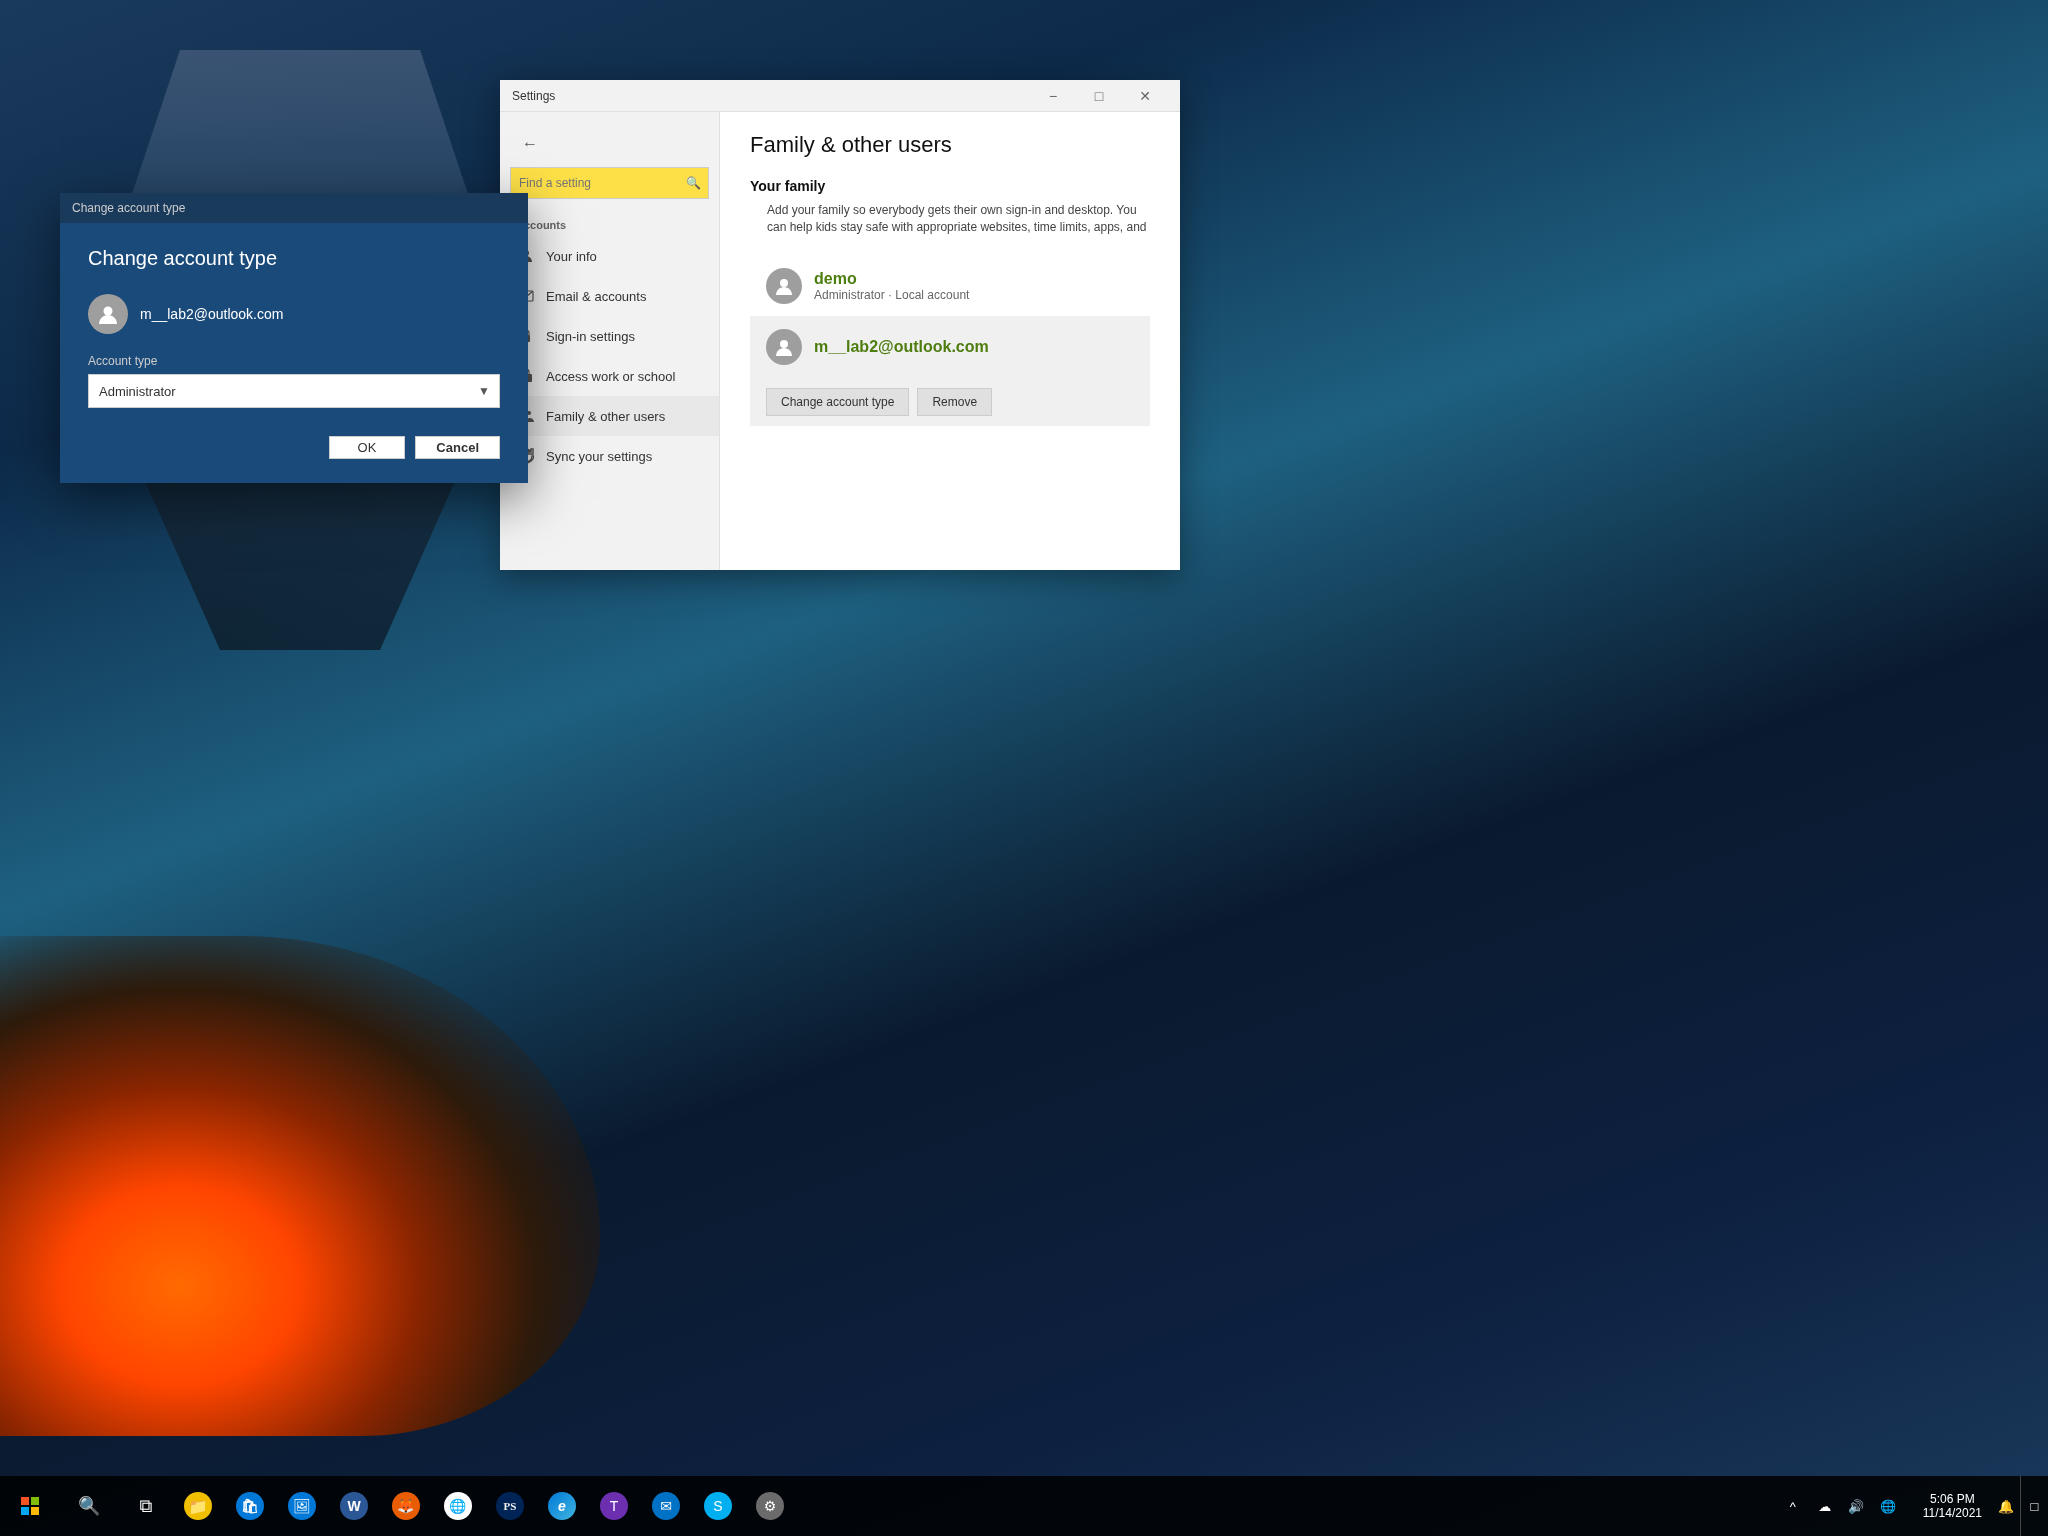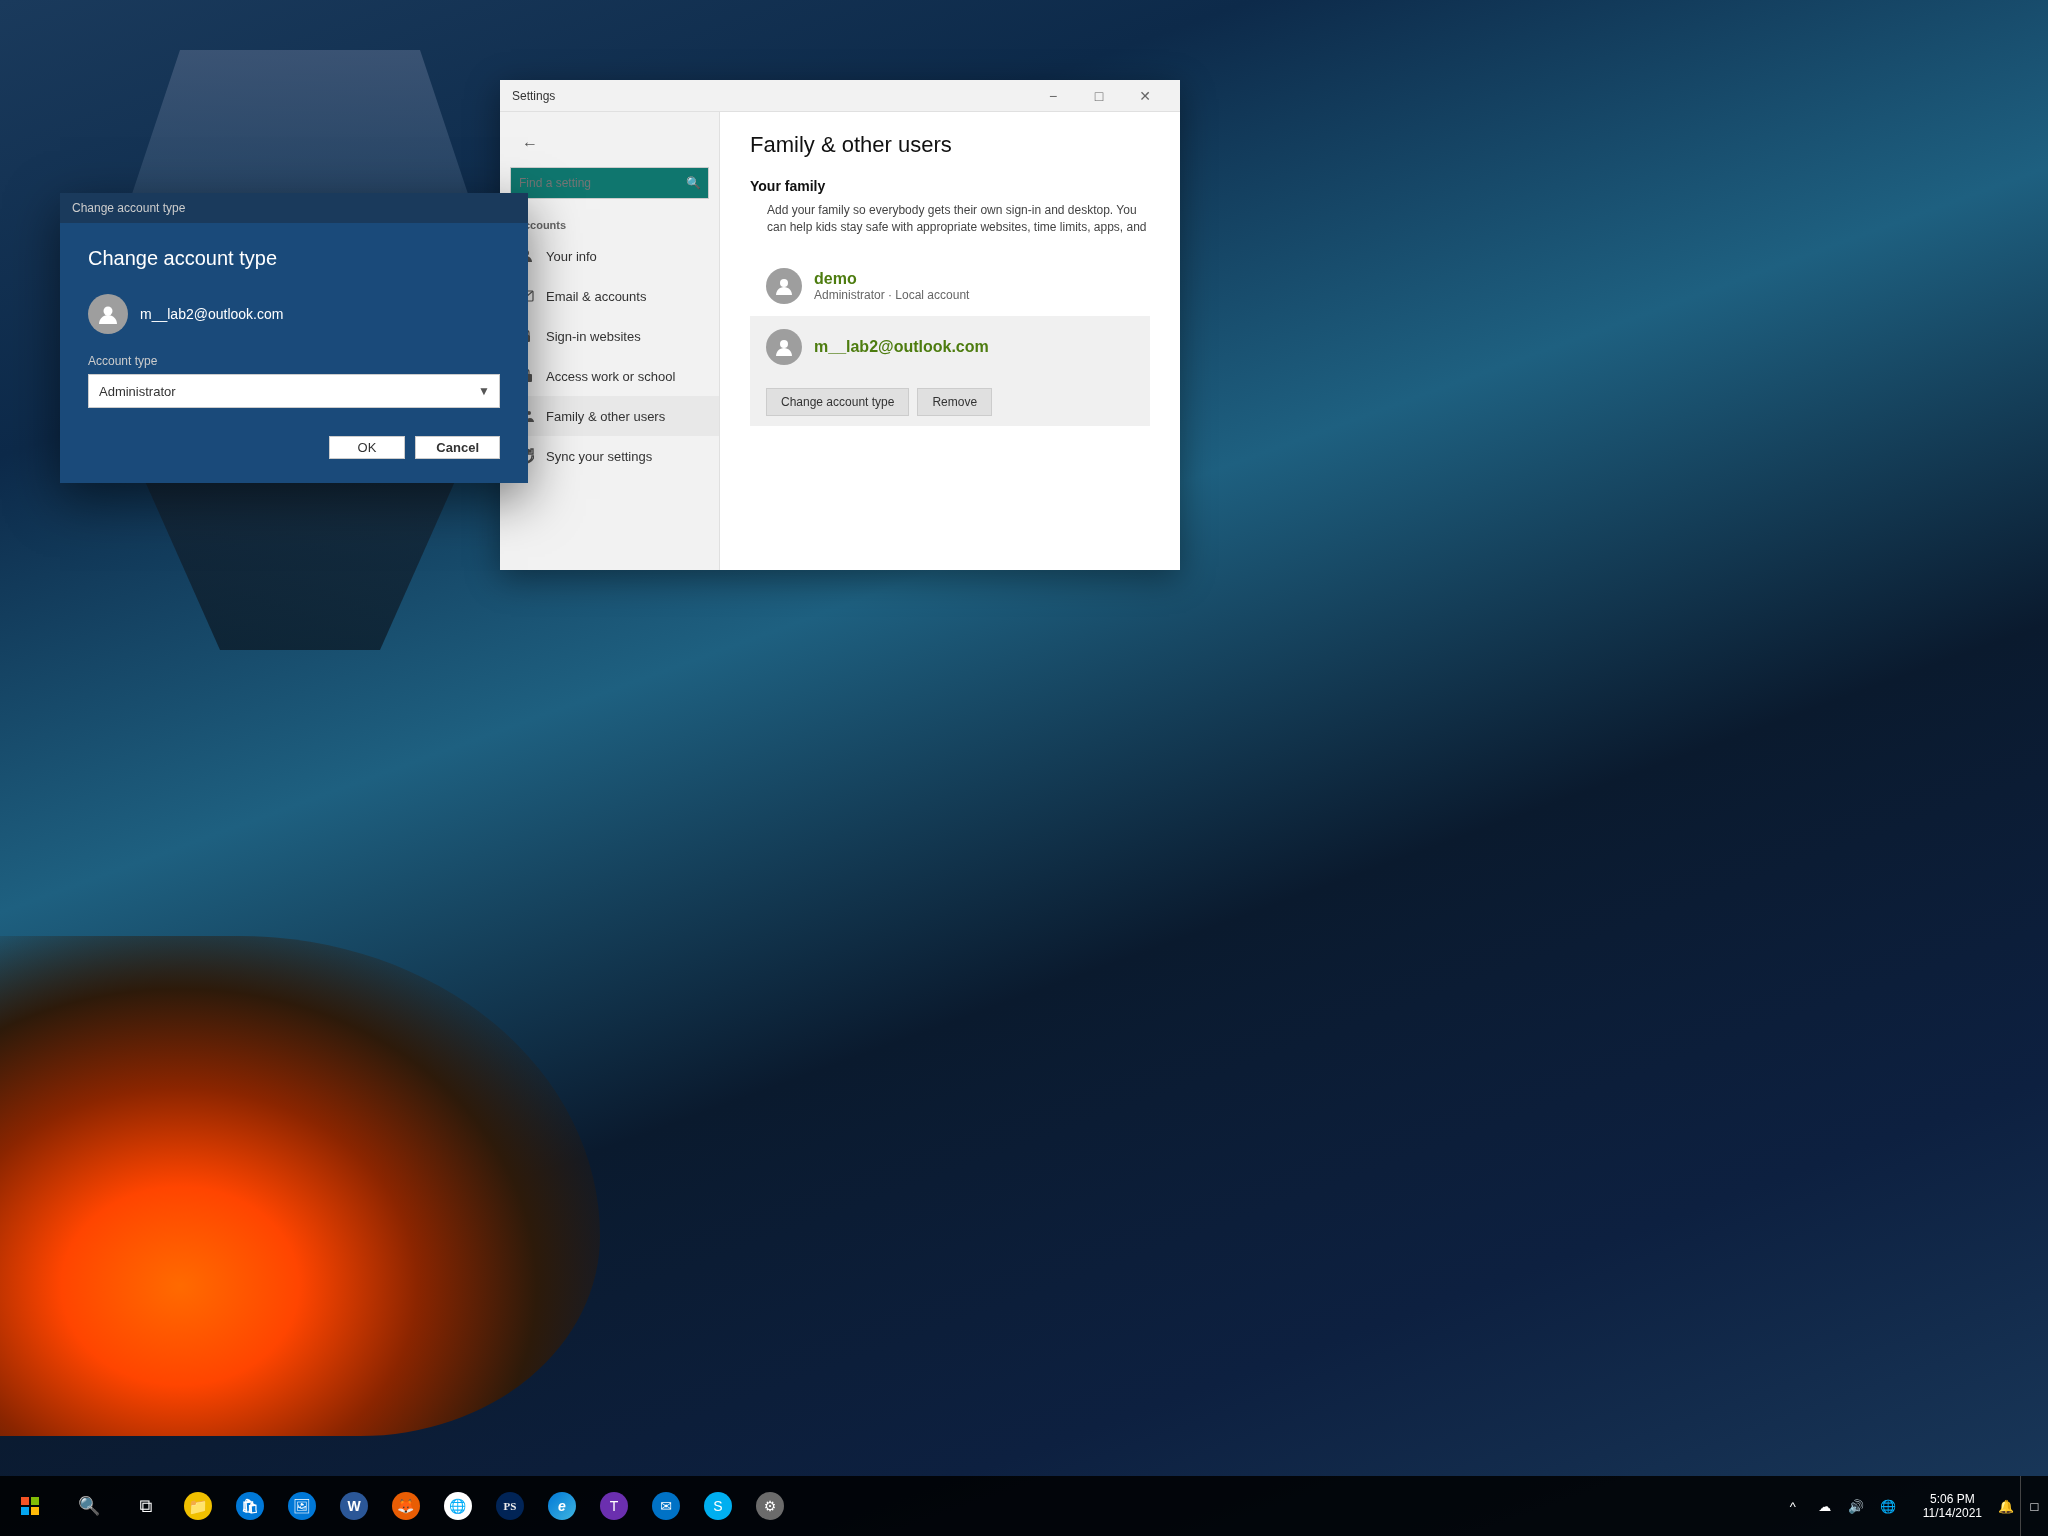--- a/index.html
+++ b/index.html
@@ -209,21 +209,21 @@
       position: relative;
     }
 
     .search-input {
       width: 100%;
       height: 32px;
       border: 1px solid #ccc;
       padding: 0 30px 0 8px;
       font-size: 12px;
       outline: none;
-      background: #0f766e;
+      background: #fde047;
     }
 
     .search-icon {
       position: absolute;
       right: 8px;
       top: 50%;
       transform: translateY(-50%);
       color: #999;
       font-size: 12px;
     }
@@ -523,21 +523,21 @@
           <span class="sidebar-item-label">Email &amp; accounts</span>
         </div>
 
         <div class="sidebar-item">
           <span class="sidebar-item-icon">
             <svg width="16" height="16" viewBox="0 0 16 16" fill="#555">
                 <rect x="4" y="7" width="8" height="7" rx="1" fill="#555"></rect>
                 <path d="M5 7V5a3 3 0 016 0v2" fill="none" stroke="#555" stroke-width="1.2"></path>
               </svg>
           </span>
-          <span class="sidebar-item-label">Sign-in websites</span>
+          <span class="sidebar-item-label">Sign-in settings</span>
         </div>
 
         <div class="sidebar-item">
           <span class="sidebar-item-icon">
             <svg width="16" height="16" viewBox="0 0 16 16" fill="#555">
                 <rect x="2" y="6" width="12" height="8" rx="1"></rect>
                 <path d="M5 6V4a3 3 0 016 0v2" fill="none" stroke="#555" stroke-width="1.2"></path>
               </svg>
           </span>
           <span class="sidebar-item-label">Access work or school</span>

